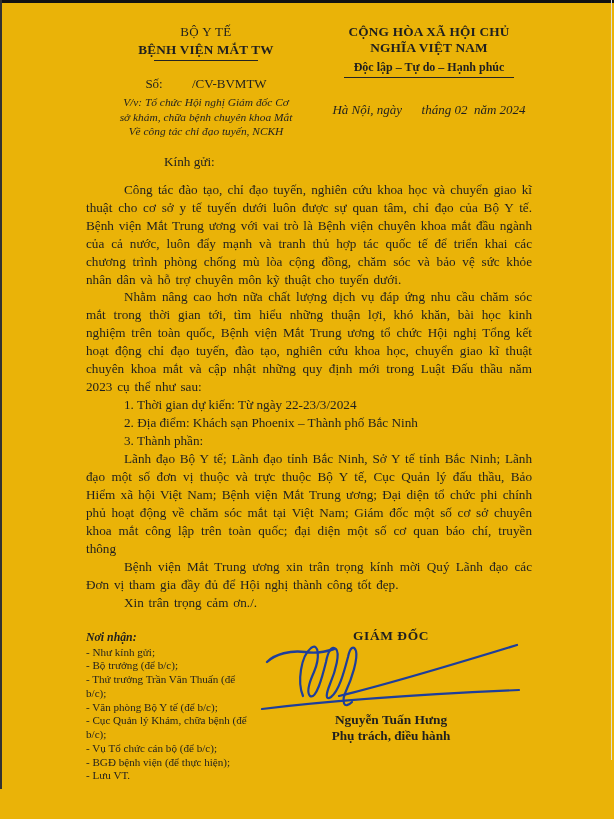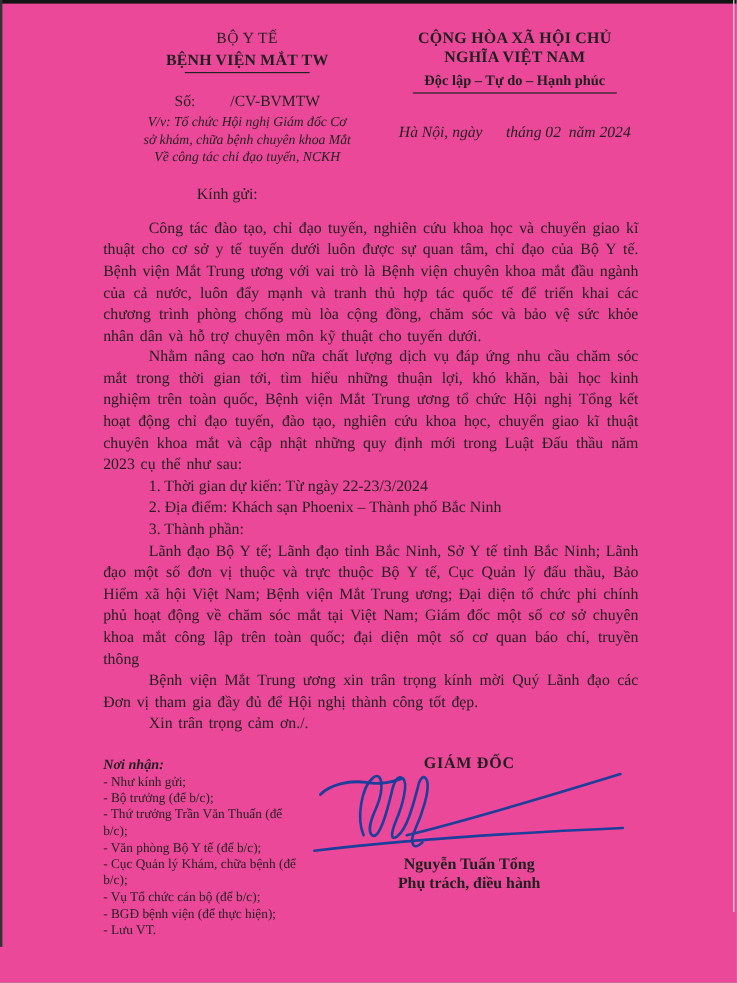--- a/index.html
+++ b/index.html
@@ -1,18 +1,18 @@
 <!DOCTYPE html>
 <html lang="vi"><head>
 <meta charset="utf-8">
 <style>
   html,body { margin:0; padding:0; background:#9a9a9a; }
   .page {
     position:relative; width:614px; height:819px; margin:0 auto;
-    background:#ec4899; color:#1f1f1f; overflow:hidden; box-sizing:border-box;
+    background:#eab308; color:#1f1f1f; overflow:hidden; box-sizing:border-box;
     padding:24px 82px 0 86px;
     font-family:"Liberation Serif","DejaVu Serif",serif;
   }
   .scan-top  { position:absolute; top:0; left:0; width:614px; height:3px; background:#121212; }
   .scan-left { position:absolute; top:0; left:0; width:2px; height:789px; background:#323232; }
   .scan-right{ position:absolute; top:0; right:2px; width:1px; height:760px; background:#dededa; }
 
   .header { display:flex; }
   .h-left  { width:240px; flex:none; text-align:center; }
   .h-right { flex:1; text-align:center; }
@@ -95,17 +95,17 @@
       <div class="recipient">- Lưu VT.</div>
     </div>
     <div class="f-right">
       <div class="signer-title">GIÁM ĐỐC</div>
       <svg class="sig-svg" width="264" height="80" viewBox="0 0 264 80" fill="none" stroke="currentColor" stroke-linecap="round" stroke-linejoin="round" color="#1e3e9b">
         <path stroke-width="2.4" d="M 8 24 C 16 16, 32 12, 46 14 C 58 16, 66 14, 75 11"></path>
         <path stroke-width="2.2" d="M 44 58 C 38 44, 42 18, 52 10 C 60 4, 61 20, 55 34 C 50 45, 47 54, 51 58 C 57 62, 63 40, 67 24 C 69 13, 73 7, 77 11 C 81 15, 77 32, 71 46 C 67 56, 66 63, 72 59 C 80 53, 85 34, 89 19 C 91 9, 95 7, 97 13 C 99 21, 93 40, 87 53 C 82 64, 85 72, 93 64"></path>
         <path stroke-width="2.2" d="M 80 58 C 122 48, 196 26, 258 7"></path>
         <path stroke-width="2.2" d="M 3 71 C 68 63, 170 56, 260 52"></path>
       </svg>
-      <div class="signer-name">Nguyễn Tuấn Tổng</div>
+      <div class="signer-name">Nguyễn Tuấn Hưng</div>
       <div class="signer-role">Phụ trách, điều hành</div>
     </div>
   </div>
 </div>
 
 </body></html>

